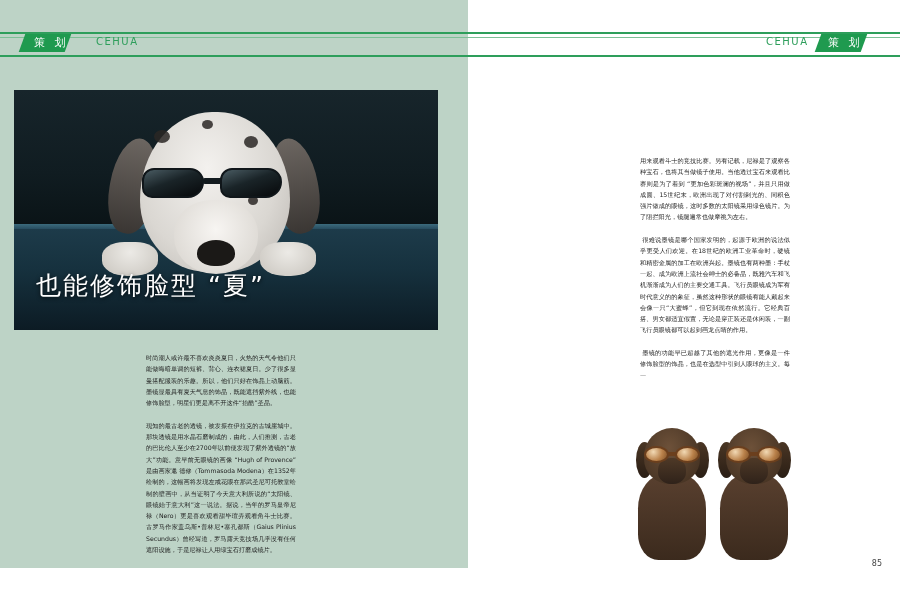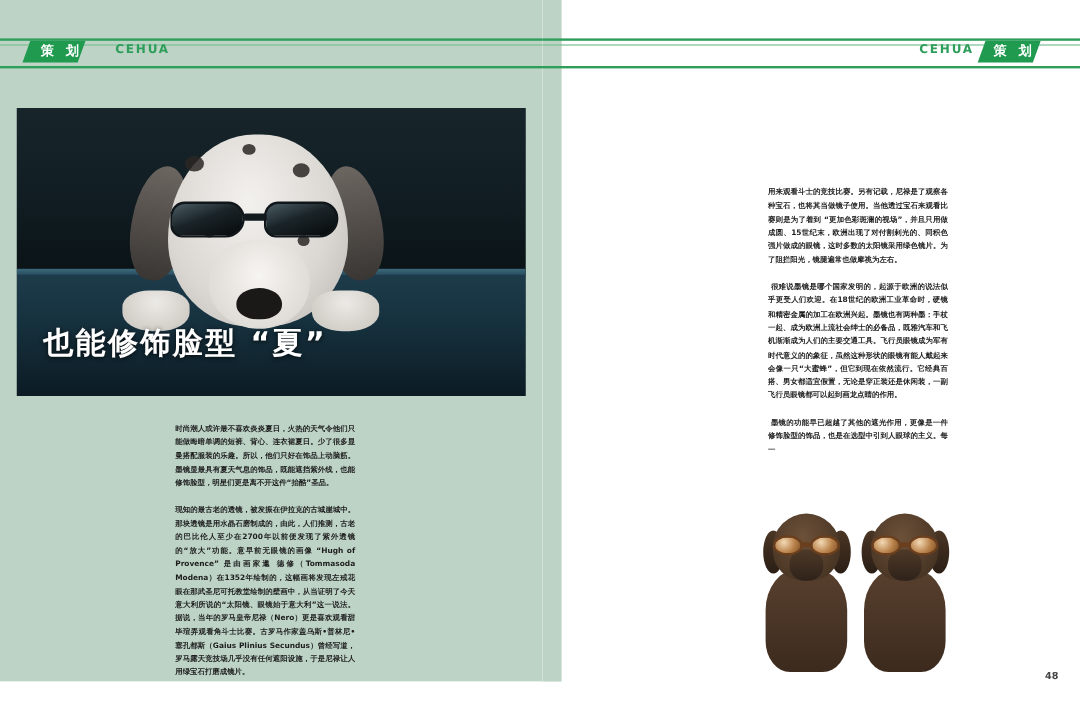--- a/index.html
+++ b/index.html
@@ -7,21 +7,20 @@
     margin: 0; padding: 0;
     width: 900px; height: 600px;
     background: #ffffff;
     font-family: "DejaVu Sans", "Liberation Sans", sans-serif;
   }
   #page {
     position: relative;
     width: 900px; height: 600px;
     overflow: hidden;
     background: #ffffff;
-    font-weight: bold;
   }
 
   
   .page-panel {
     position: absolute;
     top: 0; bottom: 0;
     background: #ffffff;
   }
   #left-page  { left: 0;   width: 452px; }
   #right-page { left: 452px; width: 448px; }
@@ -345,15 +344,15 @@
       <div class="head"></div>
       <div class="snout"></div>
       <div class="goggle">
         <div class="g l"></div>
         <div class="strap"></div>
         <div class="g r"></div>
       </div>
     </div>
   </div>
 
-  <div class="page-number">48</div>
+  <div class="page-number">85</div>
 
 </div>
 
 </body></html>

